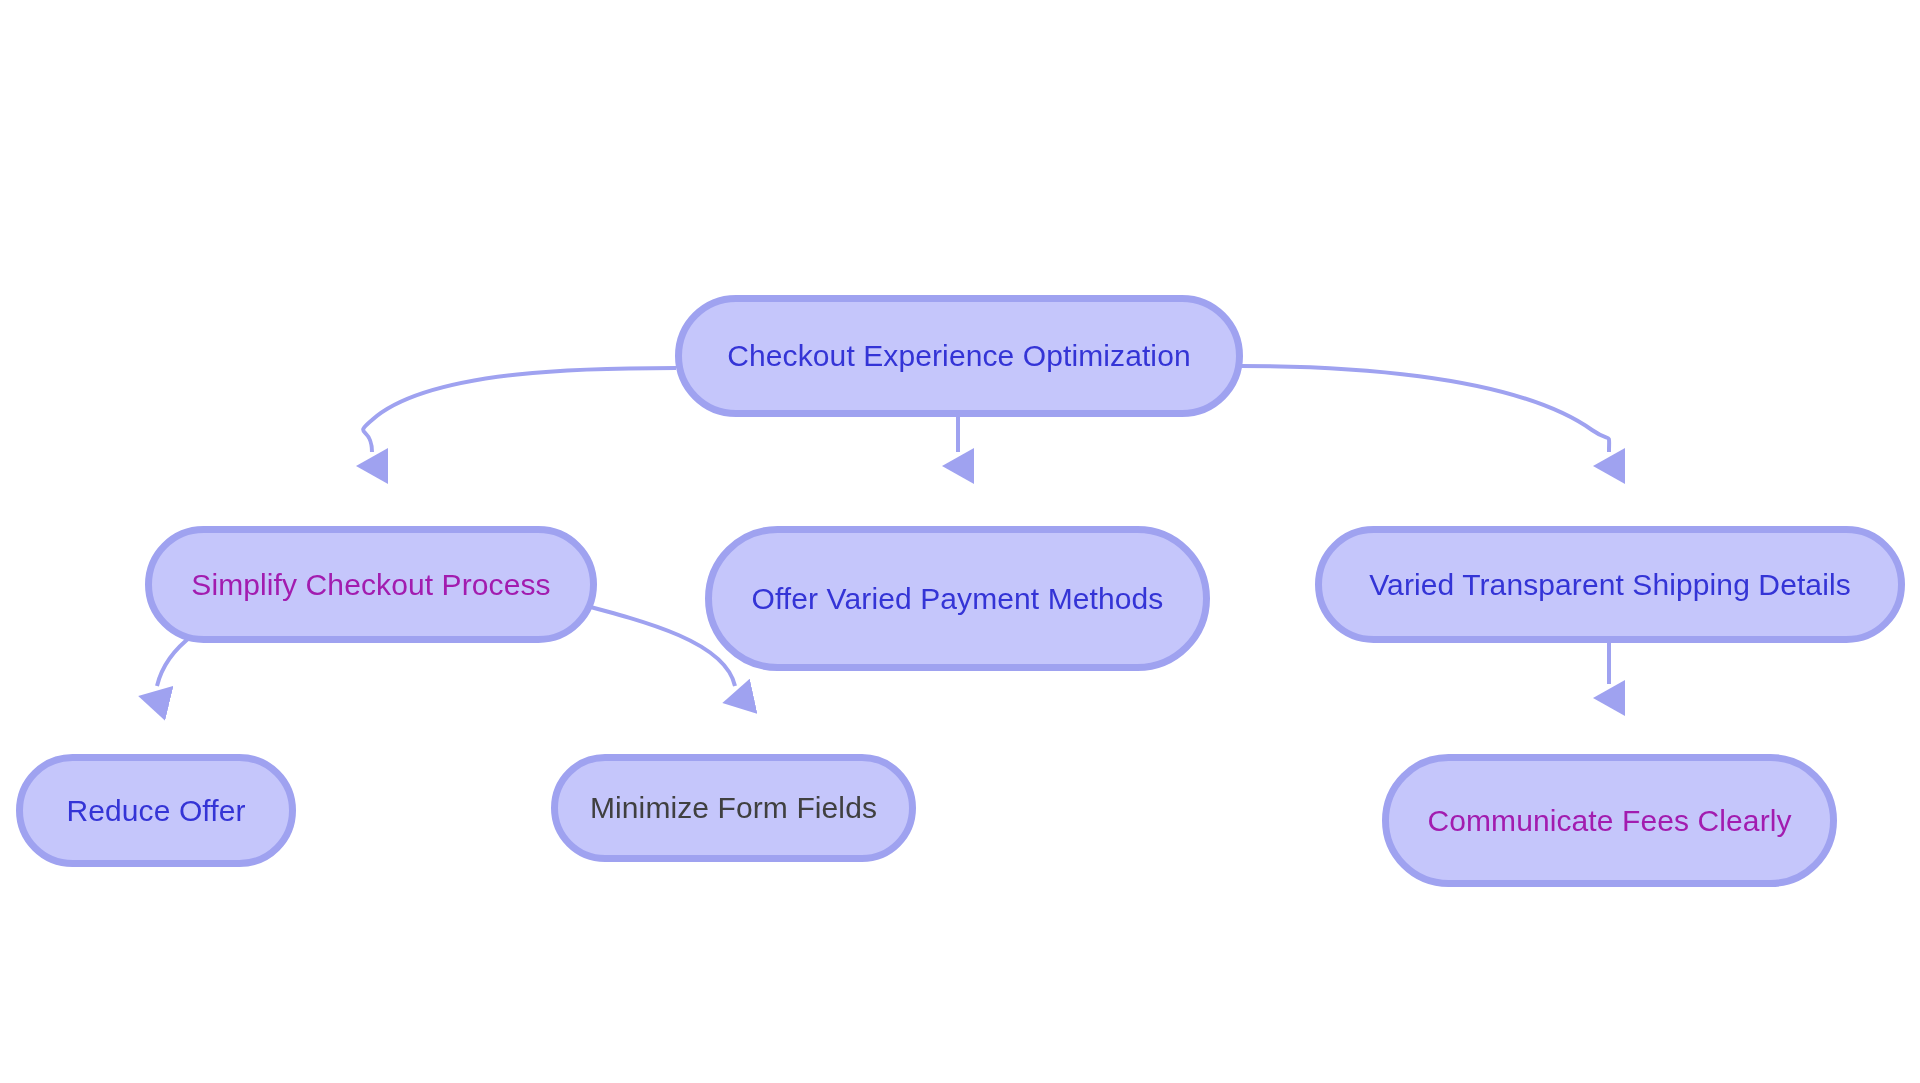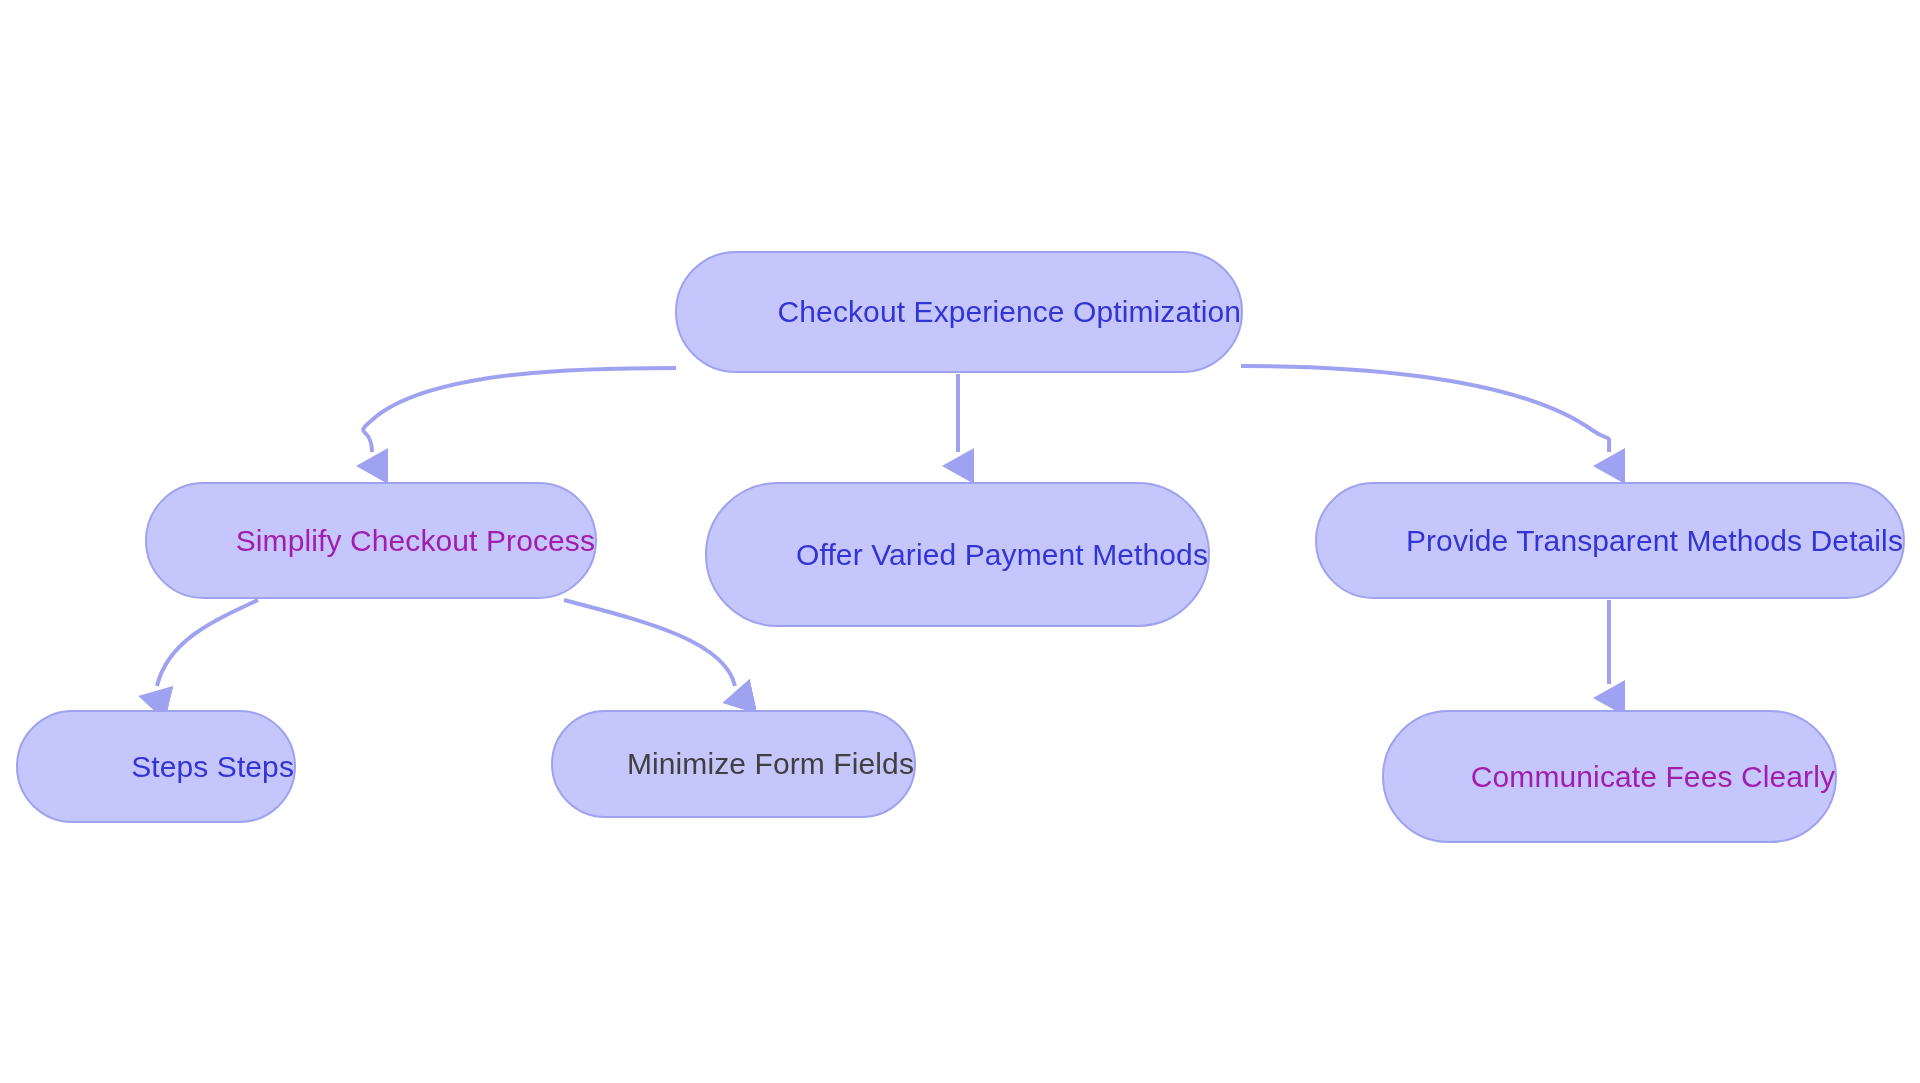--- a/index.html
+++ b/index.html
@@ -25,29 +25,30 @@
     top: 0;
     width: 1920px;
     height: 1083px;
     pointer-events: none;
   }
   .node {
     position: absolute;
     box-sizing: border-box;
     display: flex;
     align-items: center;
-    justify-content: flex-end;
+    justify-content: center;
     background: #c5c6fb;
-    border: 2px solid #a16207;
+    border: 7px solid #a16207;
     border-radius: 999px;
     color: #3434d6;
     letter-spacing: 0.1px;
     white-space: nowrap;
     font-family: "Liberation Sans", sans-serif;
     font-weight: 400;
+    margin-top: 44px;
   }
   .node-label {
     display: block;
     line-height: 1;
   }
   .lvl-root  { font-size: 30px; }
   .lvl-two   { font-size: 30px; }
   .lvl-three { font-size: 30px; }
 </style>
 </head>
@@ -77,25 +78,25 @@
 
   <div class="node lvl-two" style="left: 145px; top: 482px; width: 452px; height: 117px; background: rgb(197, 198, 251); border-color: rgb(159, 162, 240); color: #a21caf;">
     <span class="node-label">Simplify Checkout Process</span>
   </div>
 
   <div class="node lvl-two" style="left: 705px; top: 482px; width: 505px; height: 145px; background: rgb(197, 198, 251); border-color: rgb(159, 162, 240); color: rgb(52, 52, 214);">
     <span class="node-label">Offer Varied Payment Methods</span>
   </div>
 
   <div class="node lvl-two" style="left: 1315px; top: 482px; width: 590px; height: 117px; background: rgb(197, 198, 251); border-color: rgb(159, 162, 240); color: rgb(52, 52, 214);">
-    <span class="node-label">Provide Transparent Methods Details</span>
+    <span class="node-label">Varied Transparent Shipping Details</span>
   </div>
 
   <div class="node lvl-three" style="left: 16px; top: 710px; width: 280px; height: 113px; background: rgb(197, 198, 251); border-color: rgb(159, 162, 240); color: rgb(52, 52, 214);">
-    <span class="node-label">Steps Steps</span>
+    <span class="node-label">Reduce Offer</span>
   </div>
 
   <div class="node lvl-three" style="left: 551px; top: 710px; width: 365px; height: 108px; background: rgb(197, 198, 251); border-color: rgb(159, 162, 240); color: #404040;">
     <span class="node-label">Minimize Form Fields</span>
   </div>
 
   <div class="node lvl-three" style="left: 1382px; top: 710px; width: 455px; height: 133px; background: rgb(197, 198, 251); border-color: rgb(159, 162, 240); color: #a21caf;">
     <span class="node-label">Communicate Fees Clearly</span>
   </div>
 

